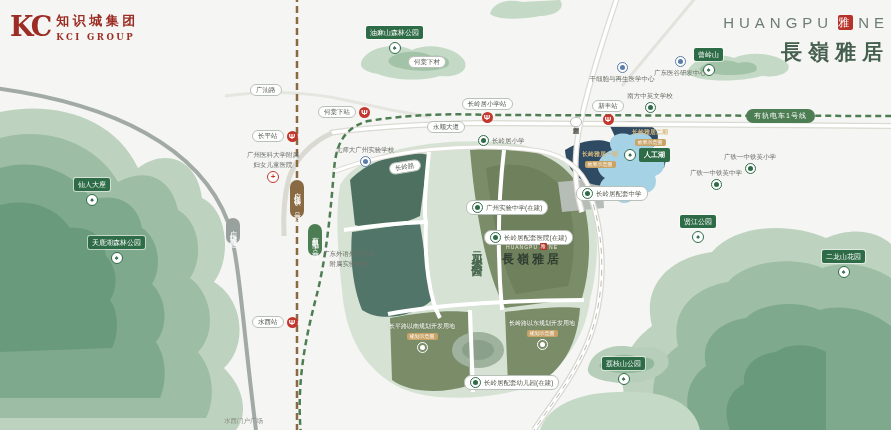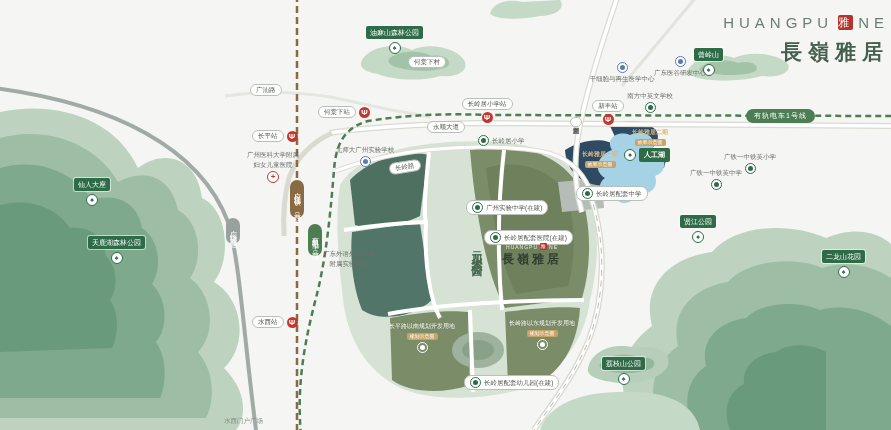--- a/index.html
+++ b/index.html
@@ -107,20 +107,27 @@
     <path d="M504,150 C497,210 498,265 502,310" stroke="#ffffff" stroke-width="4" fill="none"></path>
     <path d="M590,194 C606,240 606,296 588,342 C572,380 550,406 534,430" stroke="#d8d8d0" stroke-width="6" fill="none"></path>
     <path d="M590,194 C606,240 606,296 588,342 C572,380 550,406 534,430" stroke="#ffffff" stroke-width="3.5" fill="none"></path>
     <path d="M590,194 C606,240 606,296 588,342 C572,380 550,406 534,430" stroke="#b9b9b0" stroke-width="1" fill="none" stroke-dasharray="6,5"></path>
 
     <path d="M-6,88 C115,104 200,148 228,222 C240,262 243,330 256,430" stroke="#a2aaa6" stroke-width="4" fill="none"></path>
     <path d="M297,-5 L297,435" stroke="#8a6a42" stroke-width="2.5" fill="none" stroke-dasharray="7,4"></path>
     <path d="M301,435 C296,382 306,336 317,294 C327,254 331,206 334,170 C336,144 344,128 368,121 C420,113 460,114 490,115 L891,116" stroke="#4d7d52" stroke-width="2.5" fill="none" stroke-dasharray="6,4"></path>
   </svg>
 
+  <div class="abs logo">
+    <div class="logo-mark">KC</div>
+    <div>
+      <div class="logo-cn">知识城集团</div>
+      <div class="logo-en">KCI GROUP</div>
+    </div>
+  </div>
 
   <div class="abs hdr">
     <div class="hdr-en">
       <span>HUANGPU</span>
       <span class="seal">雅</span>
       <span>NE</span>
     </div>
     <div class="hdr-cn">長嶺雅居</div>
   </div>
 

